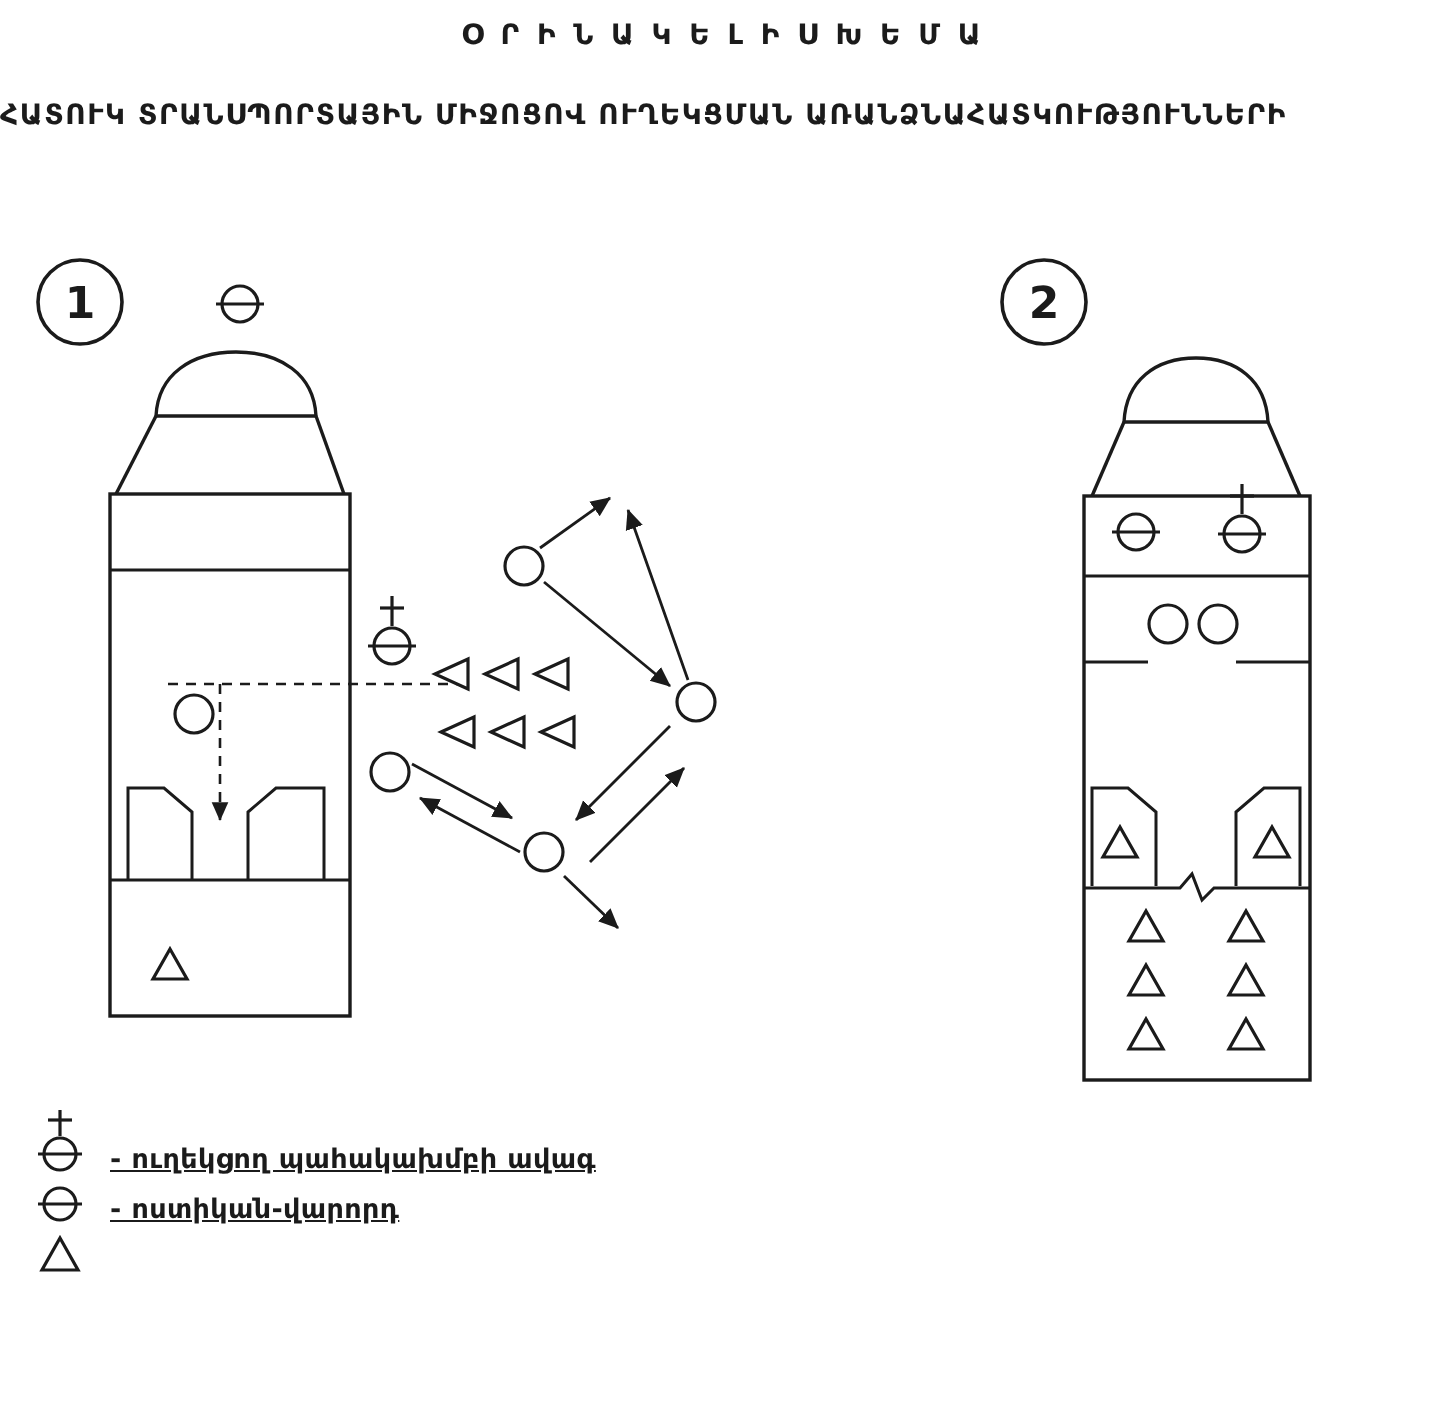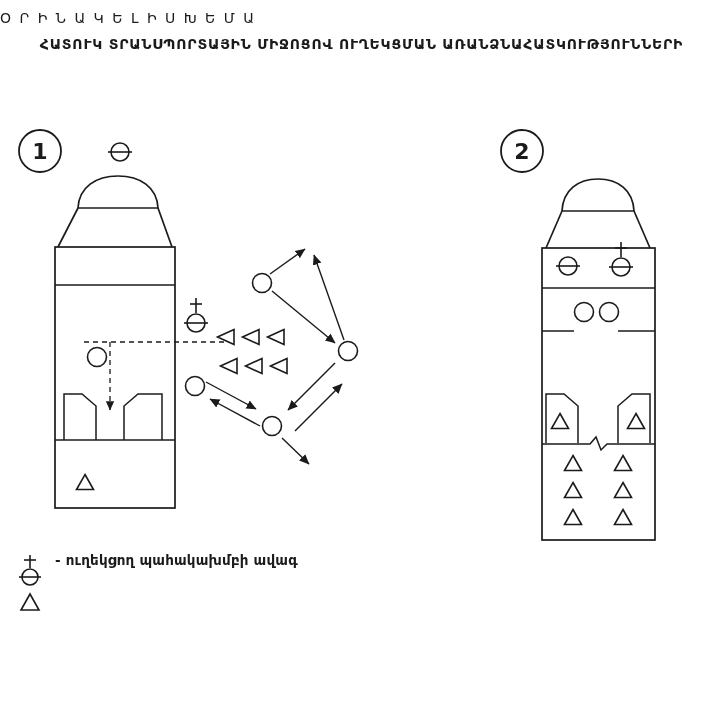--- a/index.html
+++ b/index.html
@@ -9,45 +9,45 @@
     width: 723px;
     height: 705px;
     background: #ffffff;
     overflow: hidden;
     font-family: "DejaVu Sans", sans-serif;
     color: #1b1b1b;
   }
   .title {
     position: absolute;
     top: 10px; left: 0; width: 100%;
-    text-align: left;
+    text-align: center;
     font-size: 14px;
-    font-weight: normal;
+    font-weight: bold;
     letter-spacing: 2px;
     white-space: nowrap;
   }
   .subtitle {
     position: absolute;
-    top: 36px; left: 0; width: 100%;
-    text-align: center;
+    top: 50px; left: 0; width: 100%;
+    text-align: left;
     font-size: 14px;
     font-weight: bold;
     letter-spacing: 0.8px;
     white-space: nowrap;
   }
   .canvas { position: absolute; top: 0; left: 0; }
   svg text { font-family: "DejaVu Sans", sans-serif; }
   .legend {
     position: absolute;
     left: 14px; top: 552px;
     display: flex;
     flex-direction: column;
     gap: 3px;
   }
-  .legend-row { display: flex; align-items: flex-start; gap: 9px; }
+  .legend-row { display: flex; align-items: flex-end; gap: 9px; text-decoration: underline; }
   .licon { flex: 0 0 auto; display: block; }
   .legend-label {
     font-size: 13.5px;
     font-weight: 600;
     letter-spacing: 0.2px;
     white-space: nowrap;
   }
 </style>
 </head>
 <body>
@@ -186,20 +186,27 @@
       <svg class="licon" width="32" height="36" viewBox="0 0 32 36">
         <line x1="16" y1="3" x2="16" y2="16" stroke="#1b1b1b" stroke-width="1.6"></line>
         <line x1="10" y1="8" x2="22" y2="8" stroke="#1b1b1b" stroke-width="1.6"></line>
         <circle cx="16" cy="25" r="8" fill="#ffffff" stroke="#1b1b1b" stroke-width="1.6"></circle>
         <line x1="5" y1="25" x2="27" y2="25" stroke="#1b1b1b" stroke-width="1.6"></line>
       </svg>
       <span class="legend-label">- ուղեկցող պահակախմբի ավագ</span>
     </div>
 
 
+    <div class="legend-row">
+      <svg class="licon" width="32" height="22" viewBox="0 0 32 22">
+        <circle cx="16" cy="11" r="8" fill="#ffffff" stroke="#1b1b1b" stroke-width="1.6"></circle>
+        <line x1="5" y1="11" x2="27" y2="11" stroke="#1b1b1b" stroke-width="1.6"></line>
+      </svg>
+      <span class="legend-label">- ոստիկան-վարորդ</span>
+    </div>
 
     <div class="legend-row">
       <svg class="licon" width="32" height="22" viewBox="0 0 32 22">
         <path d="M16,3 L25,19 L7,19 Z" fill="#ffffff" stroke="#1b1b1b" stroke-width="1.6"></path>
       </svg>
     </div>
 
   </div>
 </div>
 

